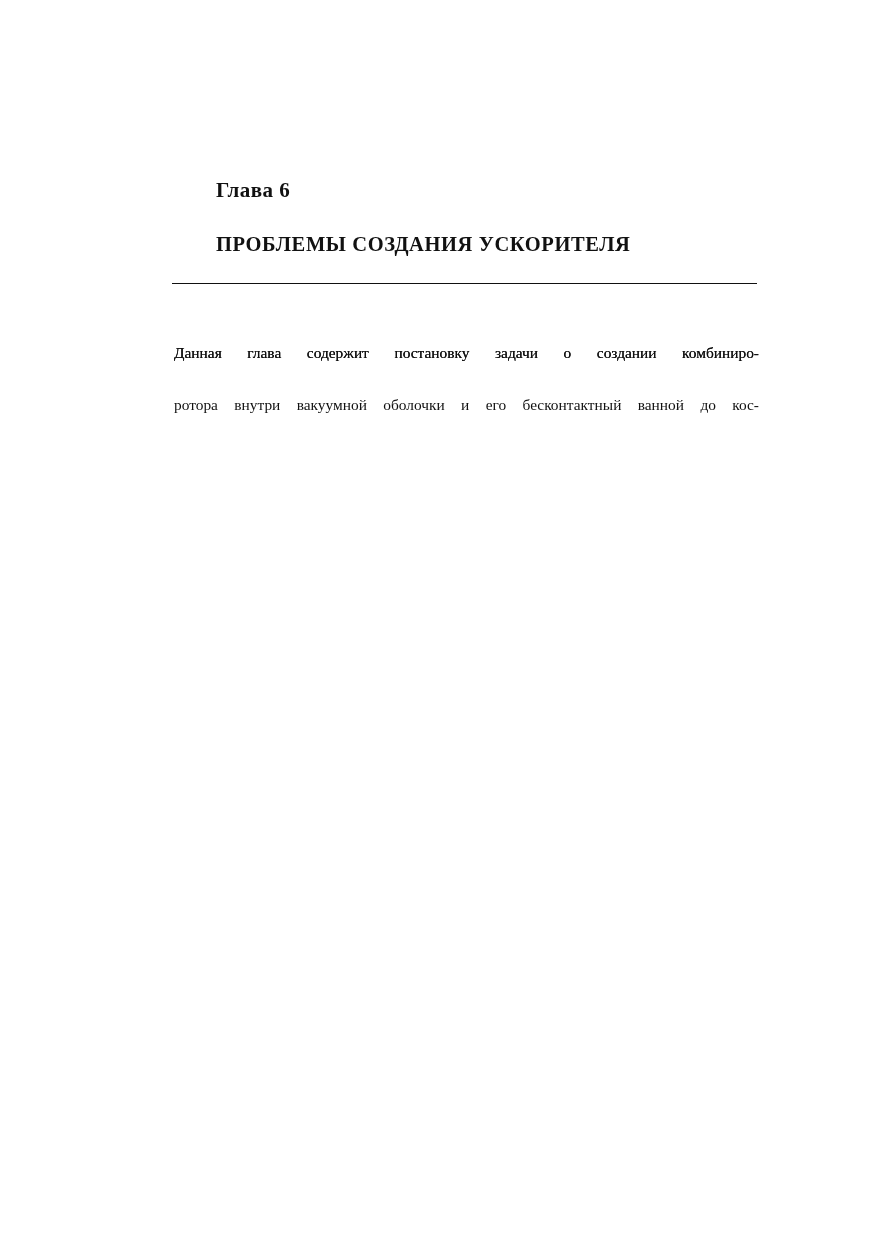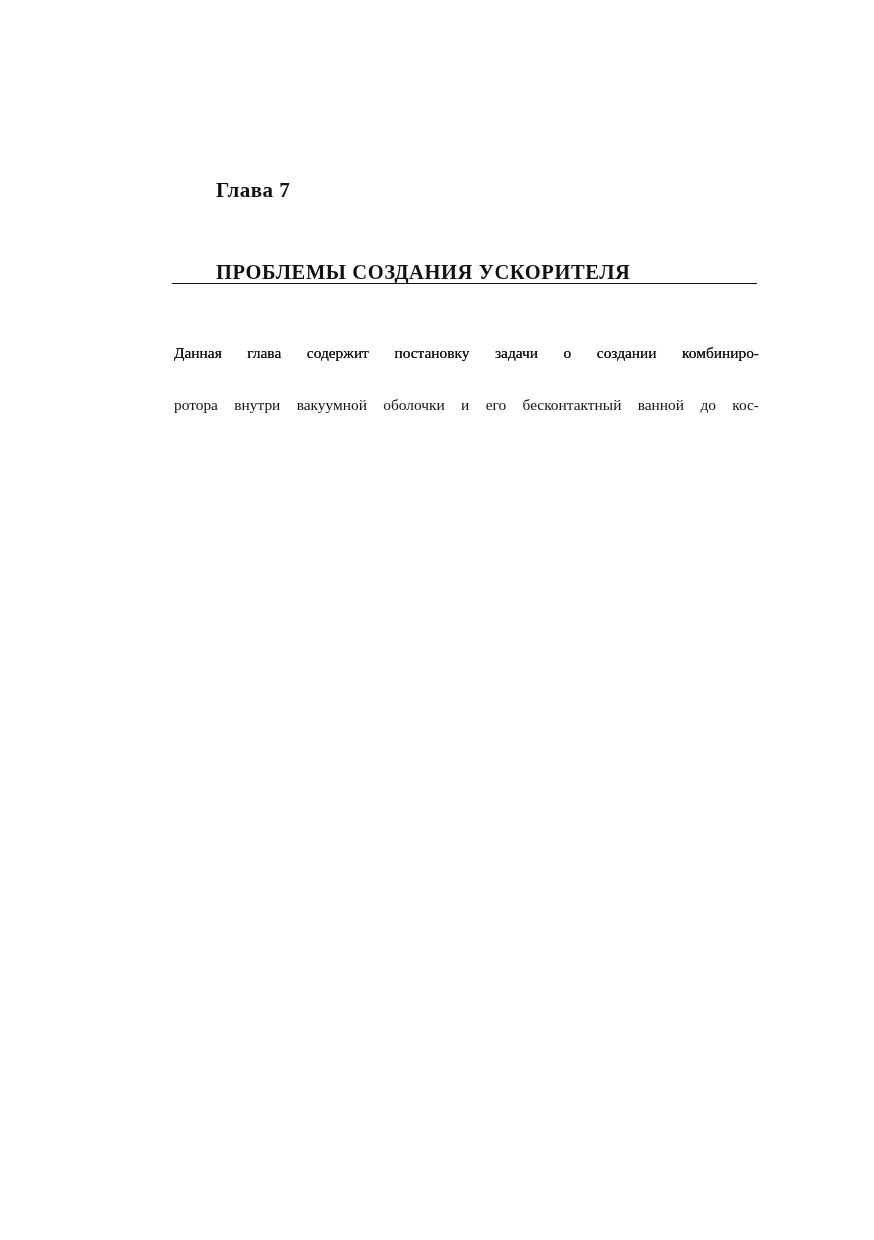--- a/index.html
+++ b/index.html
@@ -1,32 +1,32 @@
 <!DOCTYPE html>
 <html><head>
 <meta charset="utf-8">
 <style>
   html, body { margin: 0; padding: 0; background: #ffffff; }
   body { width: 874px; height: 1240px; position: relative; overflow: hidden;
          font-family: "Liberation Serif", "DejaVu Serif", serif; color: #111; }
   .page { position: absolute; left: 0; top: 0; width: 874px; height: 1240px; }
   .chapter-label { position: absolute; left: 216px; top: 178px; font-size: 21px; font-weight: bold; letter-spacing: 0.5px; }
-  .chapter-title { position: absolute; left: 216px; top: 232px; width: 560px; font-size: 20.5px; font-weight: bold; line-height: 24px; letter-spacing: 0.6px; margin-top: 28px; }
+  .chapter-title { position: absolute; left: 216px; top: 232px; width: 560px; font-size: 20.5px; font-weight: bold; line-height: 24px; letter-spacing: 0.6px; }
   .title-rule { position: absolute; left: 172px; top: 283px; width: 585px; height: 0; border-top: 1.5px solid #111; }
   .body-block { position: absolute; left: 174px; width: 585px; font-size: 15.4px; line-height: 24px; text-align: justify; }
   .line { display: block; white-space: nowrap; text-align: justify; text-align-last: justify; margin-top: 28px; }
   .line.first { padding-left: 2px; }
   .line.last { text-align-last: left; }
 </style>
 </head>
 <body>
 
 <div class="page">
 
-  <div class="chapter-label">Глава 7</div>
+  <div class="chapter-label">Глава 6</div>
 
   <div class="chapter-title">
     <div>ПРОБЛЕМЫ СОЗДАНИЯ УСКОРИТЕЛЯ</div>
   </div>
 
   <div class="title-rule"></div>
 
   <div class="body-block" style="top:313px;">
     <span class="line first" style="padding-left:0;text-indent:0;"><span style="display:inline-block;width:0;"></span></span>
   </div>

